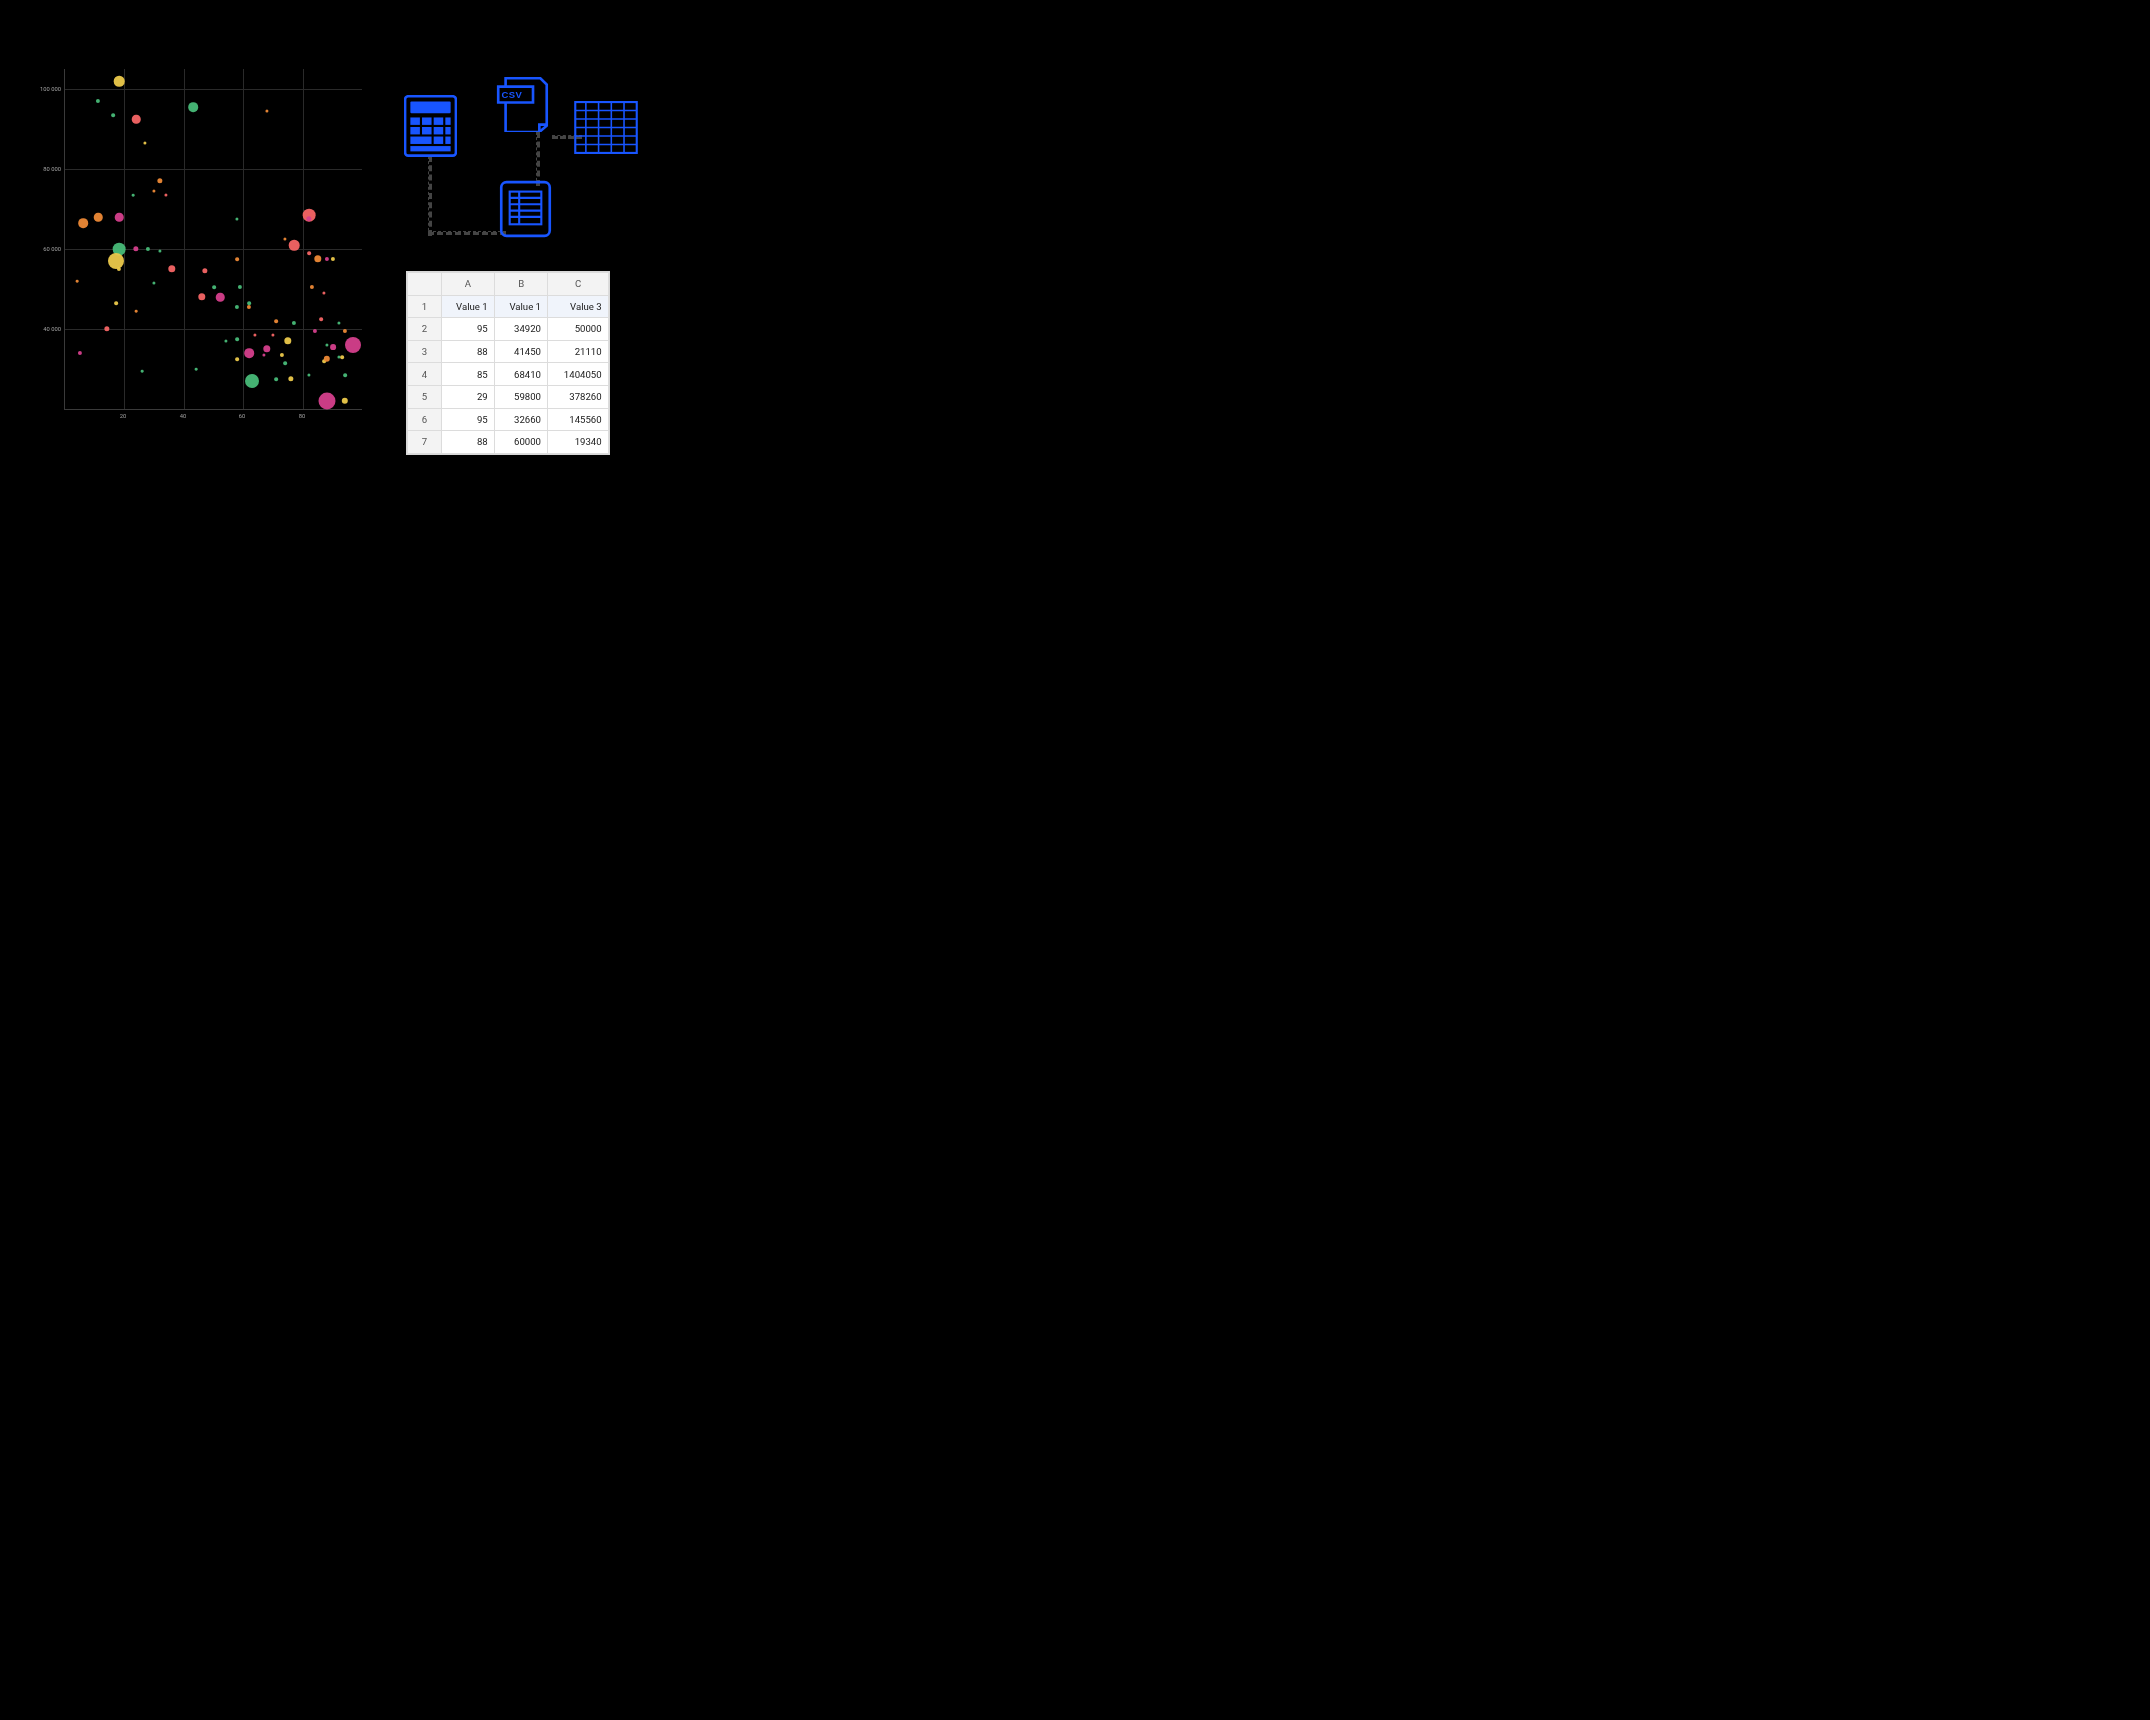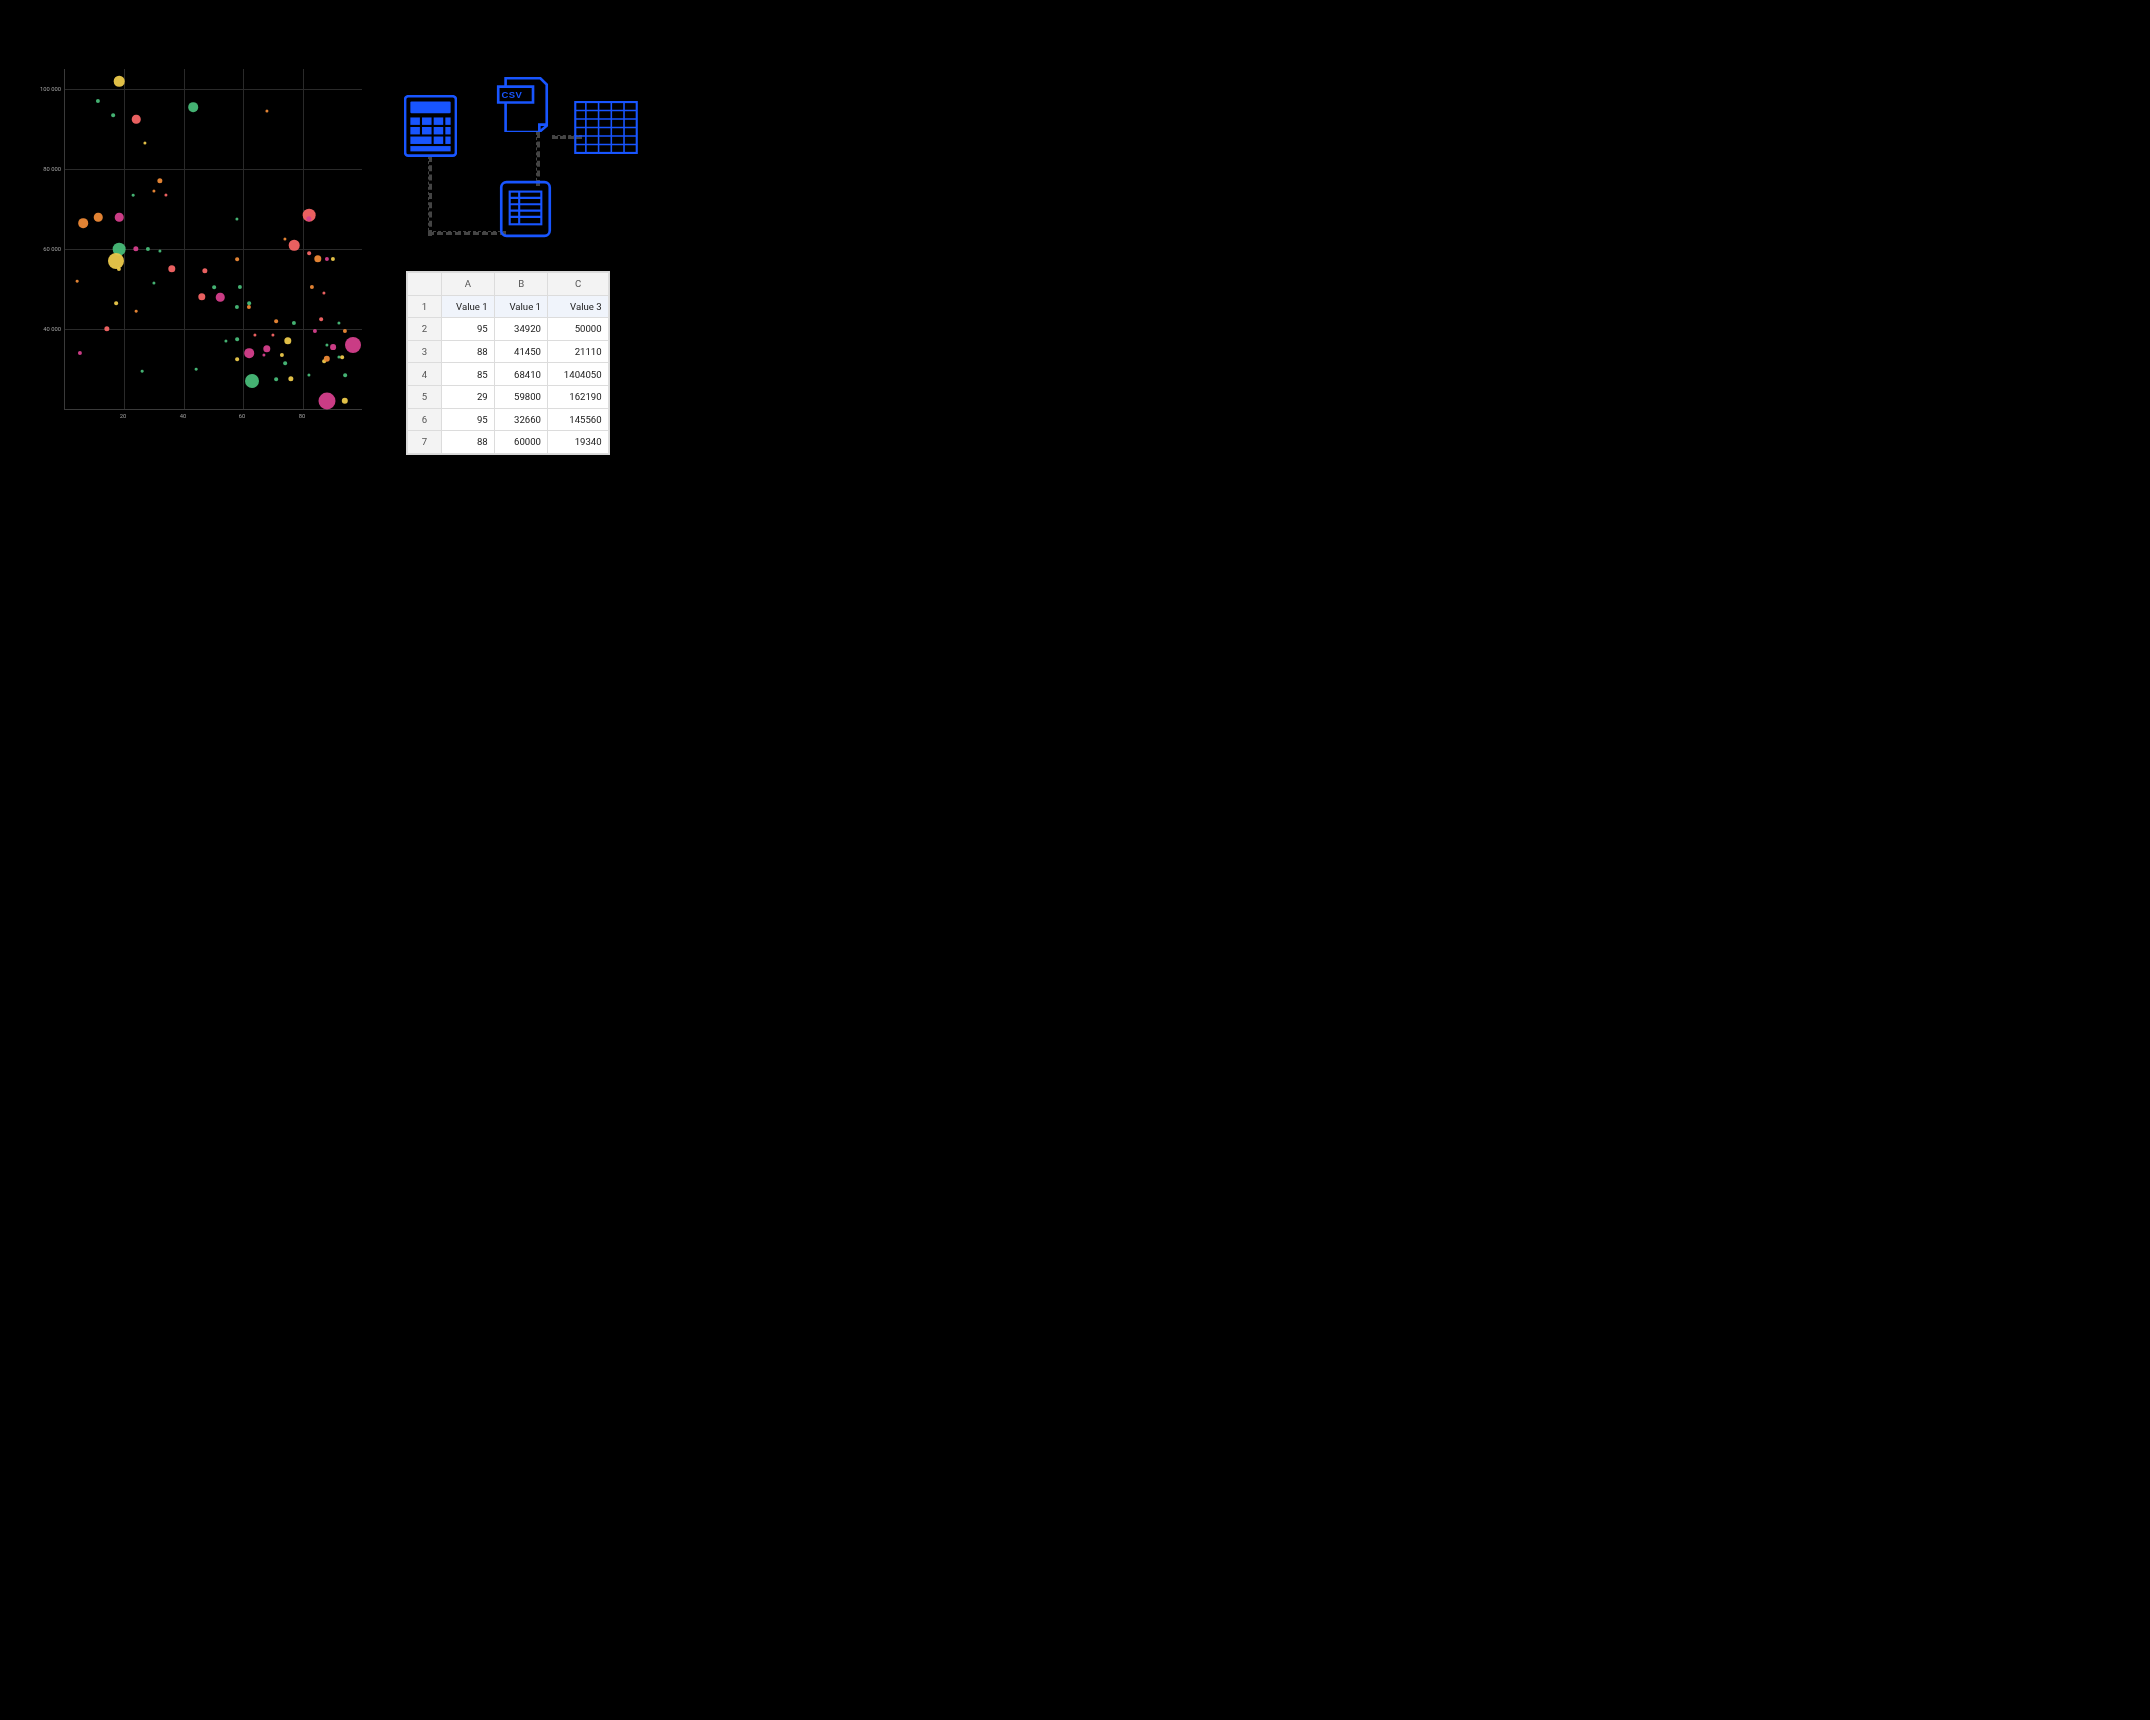--- a/index.html
+++ b/index.html
@@ -325,21 +325,21 @@
       <tr>
         <th class="rowhead">4</th>
         <td>85</td>
         <td>68410</td>
         <td>1404050</td>
       </tr>
       <tr>
         <th class="rowhead">5</th>
         <td>29</td>
         <td>59800</td>
-        <td>162190</td>
+        <td>378260</td>
       </tr>
       <tr>
         <th class="rowhead">6</th>
         <td>95</td>
         <td>32660</td>
         <td>145560</td>
       </tr>
       <tr>
         <th class="rowhead">7</th>
         <td>88</td>

